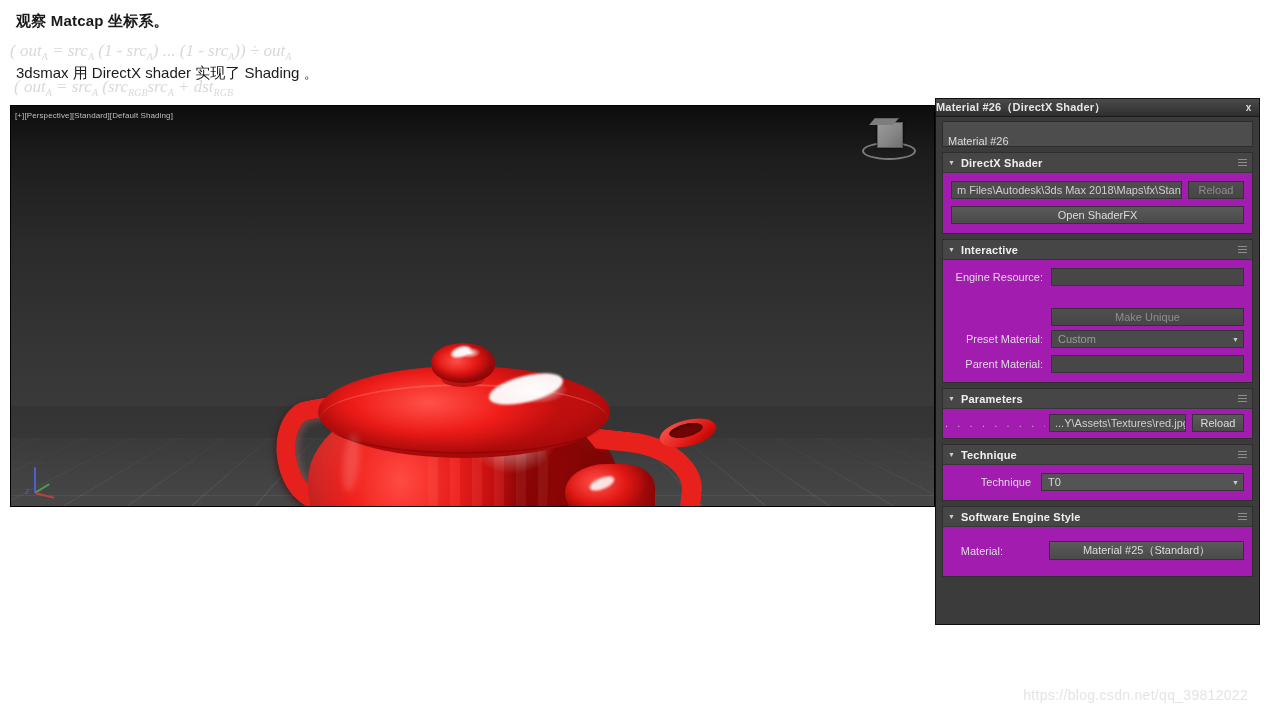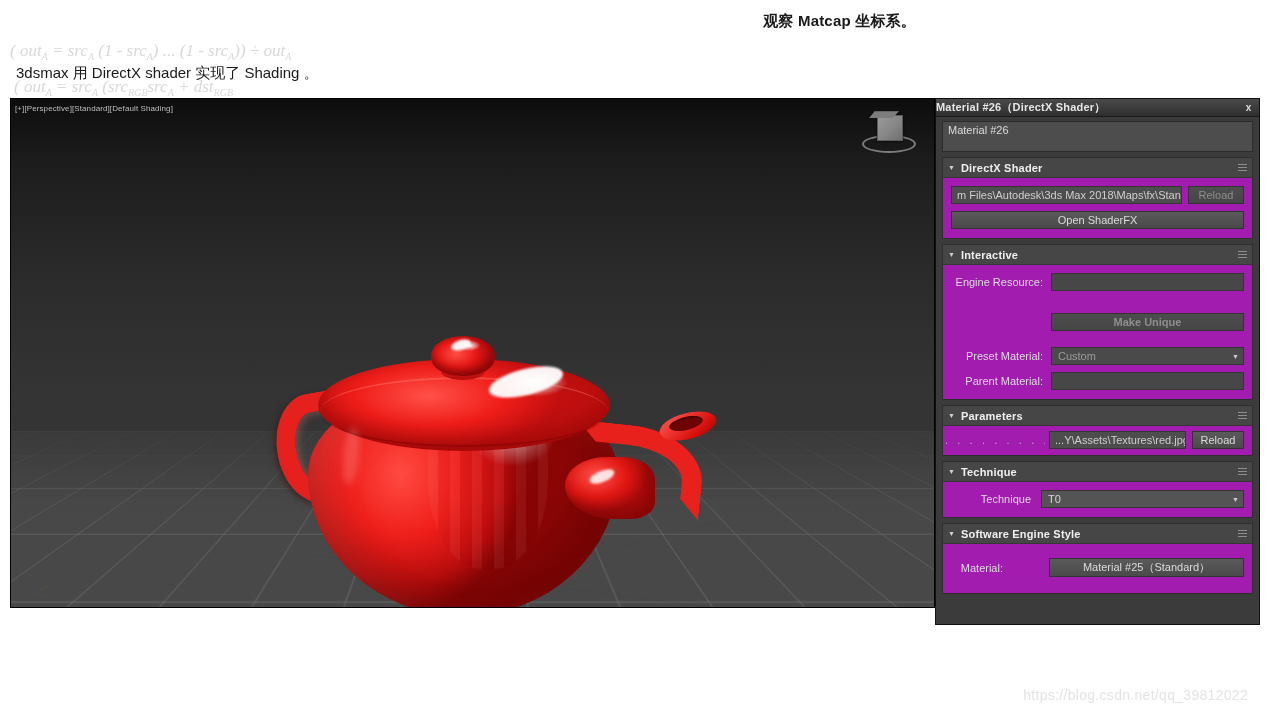--- a/index.html
+++ b/index.html
@@ -6,21 +6,21 @@
   body{
     width:1270px;height:710px;background:#ffffff;overflow:hidden;
     font-family:"Liberation Sans","DejaVu Sans",sans-serif;
     position:relative;
   }
 
   
   #article{position:absolute;left:16px;top:8px;width:900px;z-index:5;}
   #heading{
     font-size:15px;font-weight:bold;color:#1a1a1a;letter-spacing:.2px;
-    line-height:26px;margin:0 0 0 0;white-space:nowrap;text-align:right;
+    line-height:26px;margin:0 0 0 0;white-space:nowrap;
   }
   #paragraph{
     font-size:15px;color:#1a1a1a;line-height:26px;margin:26px 0 0 0;
     white-space:nowrap;font-weight:400;
   }
 
   
   #formula-ghost{
     position:absolute;left:10px;top:36px;width:470px;height:60px;
     color:#d9d9d9;font-family:"Liberation Serif","DejaVu Serif",serif;
@@ -28,21 +28,21 @@
     overflow:hidden;line-height:30px;
   }
   #formula-ghost .fl2{display:block;margin-left:4px;}
   #formula-ghost sub{font-size:10px;}
 
   
   #shot{position:absolute;left:10px;top:98px;width:1250px;height:527px;}
 
   
   #viewport{
-    position:absolute;left:0;top:0;width:925px;height:510px;
+    position:absolute;left:0;top:7px;width:925px;height:402px;
     background:linear-gradient(180deg,#0d0d0d 0%,#1c1c1c 12%,#2b2b2b 35%,#343434 58%,#3b3b3b 78%,#3f3f3f 100%);
     overflow:hidden;border:1px solid #000;box-sizing:border-box;
   }
   
   #floor{
     position:absolute;left:-340px;top:332px;width:1600px;height:420px;
     background-color:#474747;
     background-image:
       linear-gradient(to right,rgba(120,120,120,.42) 1px,transparent 1px),
       linear-gradient(to bottom,rgba(120,120,120,.42) 1px,transparent 1px);
@@ -187,22 +187,22 @@
   }
   #panel-title{font-size:11px;font-weight:bold;color:#e6e6e6;letter-spacing:.2px;}
   #panel-close{
     position:absolute;right:4px;top:2px;width:13px;height:13px;
     color:#dcdcdc;font-size:10px;font-weight:bold;text-align:center;
     line-height:13px;cursor:pointer;
   }
   #panel-body{padding:4px 6px 0 6px;height:508px;box-sizing:border-box;overflow:hidden;}
 
   .namefield{
-    height:31px;background:#4d4d4d;border:1px solid #2c2c2c;box-sizing:border-box;
-    color:#dcdcdc;font-size:11px;line-height:15px;padding:1px 5px;margin-bottom:5px;
+    height:17px;background:#4d4d4d;border:1px solid #2c2c2c;box-sizing:border-box;
+    color:#dcdcdc;font-size:11px;line-height:15px;padding:12px 5px;margin-bottom:5px;
   }
 
   .rollout{background:#a21caf;border:1px solid #2e2e2e;margin-bottom:5px;}
   .rollout-head{
     height:19px;display:flex;align-items:center;padding:0 5px;position:relative;
     background:#464646;border-bottom:1px solid #363636;
   }
   .tri-toggle{
     color:#cfcfcf;font-size:7px;margin-right:6px;line-height:19px;
   }
@@ -336,21 +336,21 @@
         <div class="rollout-head">
           <span class="tri-toggle">▼</span>
           <span class="rollout-title">Interactive</span>
           <span class="rollout-menu"></span>
         </div>
         <div class="rollout-body">
           <div class="row" style="margin-bottom:22px;">
             <span class="lbl" style="width:92px;margin-right:8px;">Engine Resource:</span>
             <div class="textbox empty"></div>
           </div>
-          <div class="row" style="margin-bottom:16px;font-weight:bold;">
+          <div class="row" style="margin-bottom:4px;">
             <span class="lbl" style="width:92px;margin-right:8px;"></span>
             <div class="btn dim" style="flex:1;">Make Unique</div>
           </div>
           <div class="row">
             <span class="lbl" style="width:92px;margin-right:8px;">Preset Material:</span>
             <div class="combo dim">
               <span>Custom</span>
               <span class="combo-arrow">▼</span>
             </div>
           </div>

